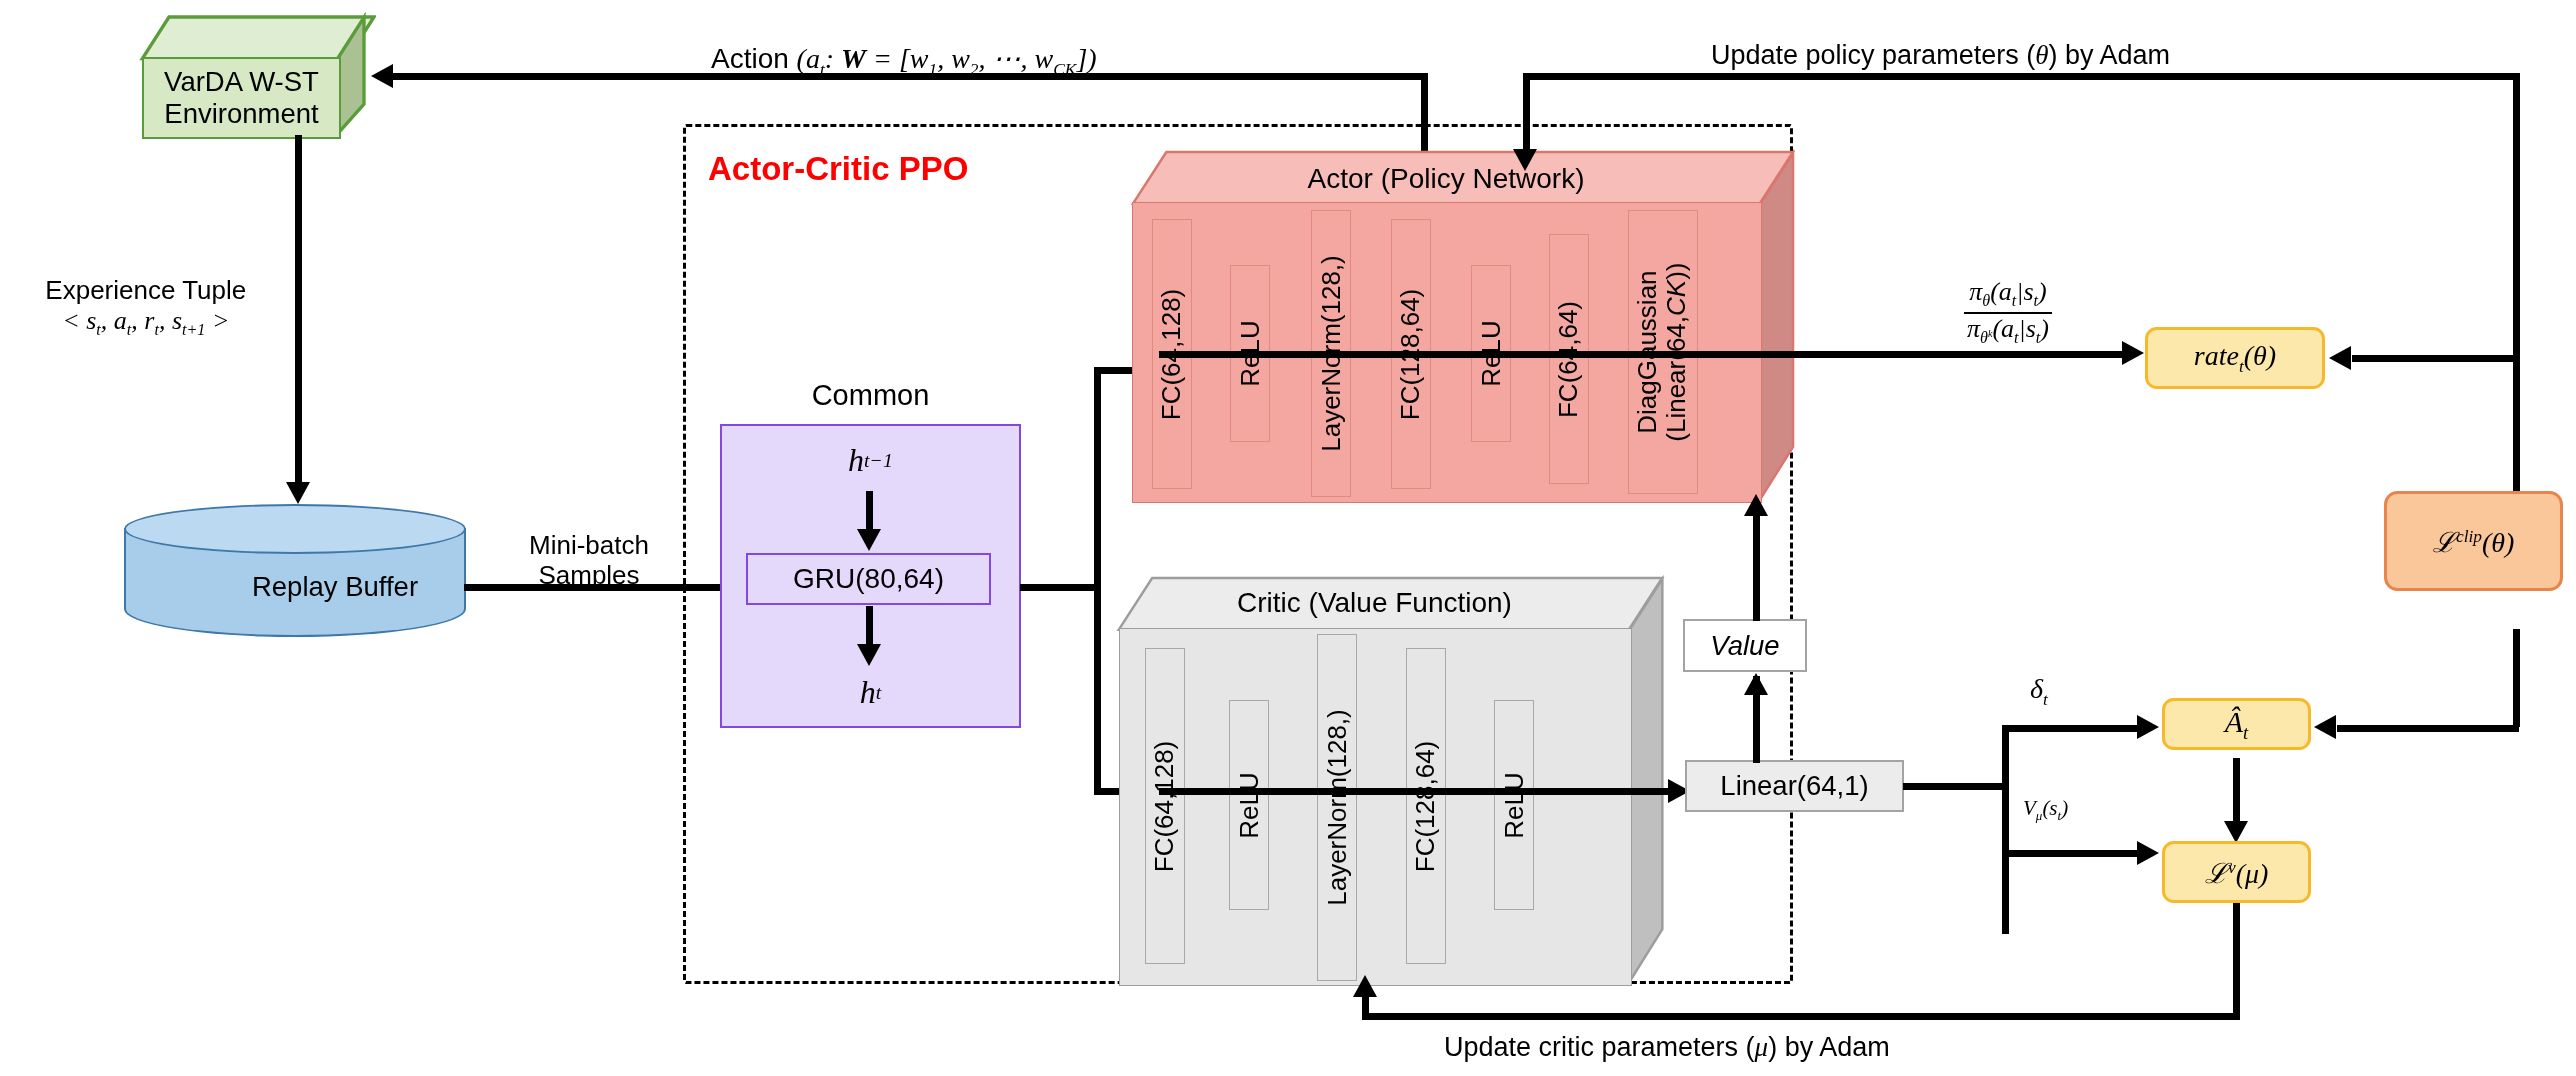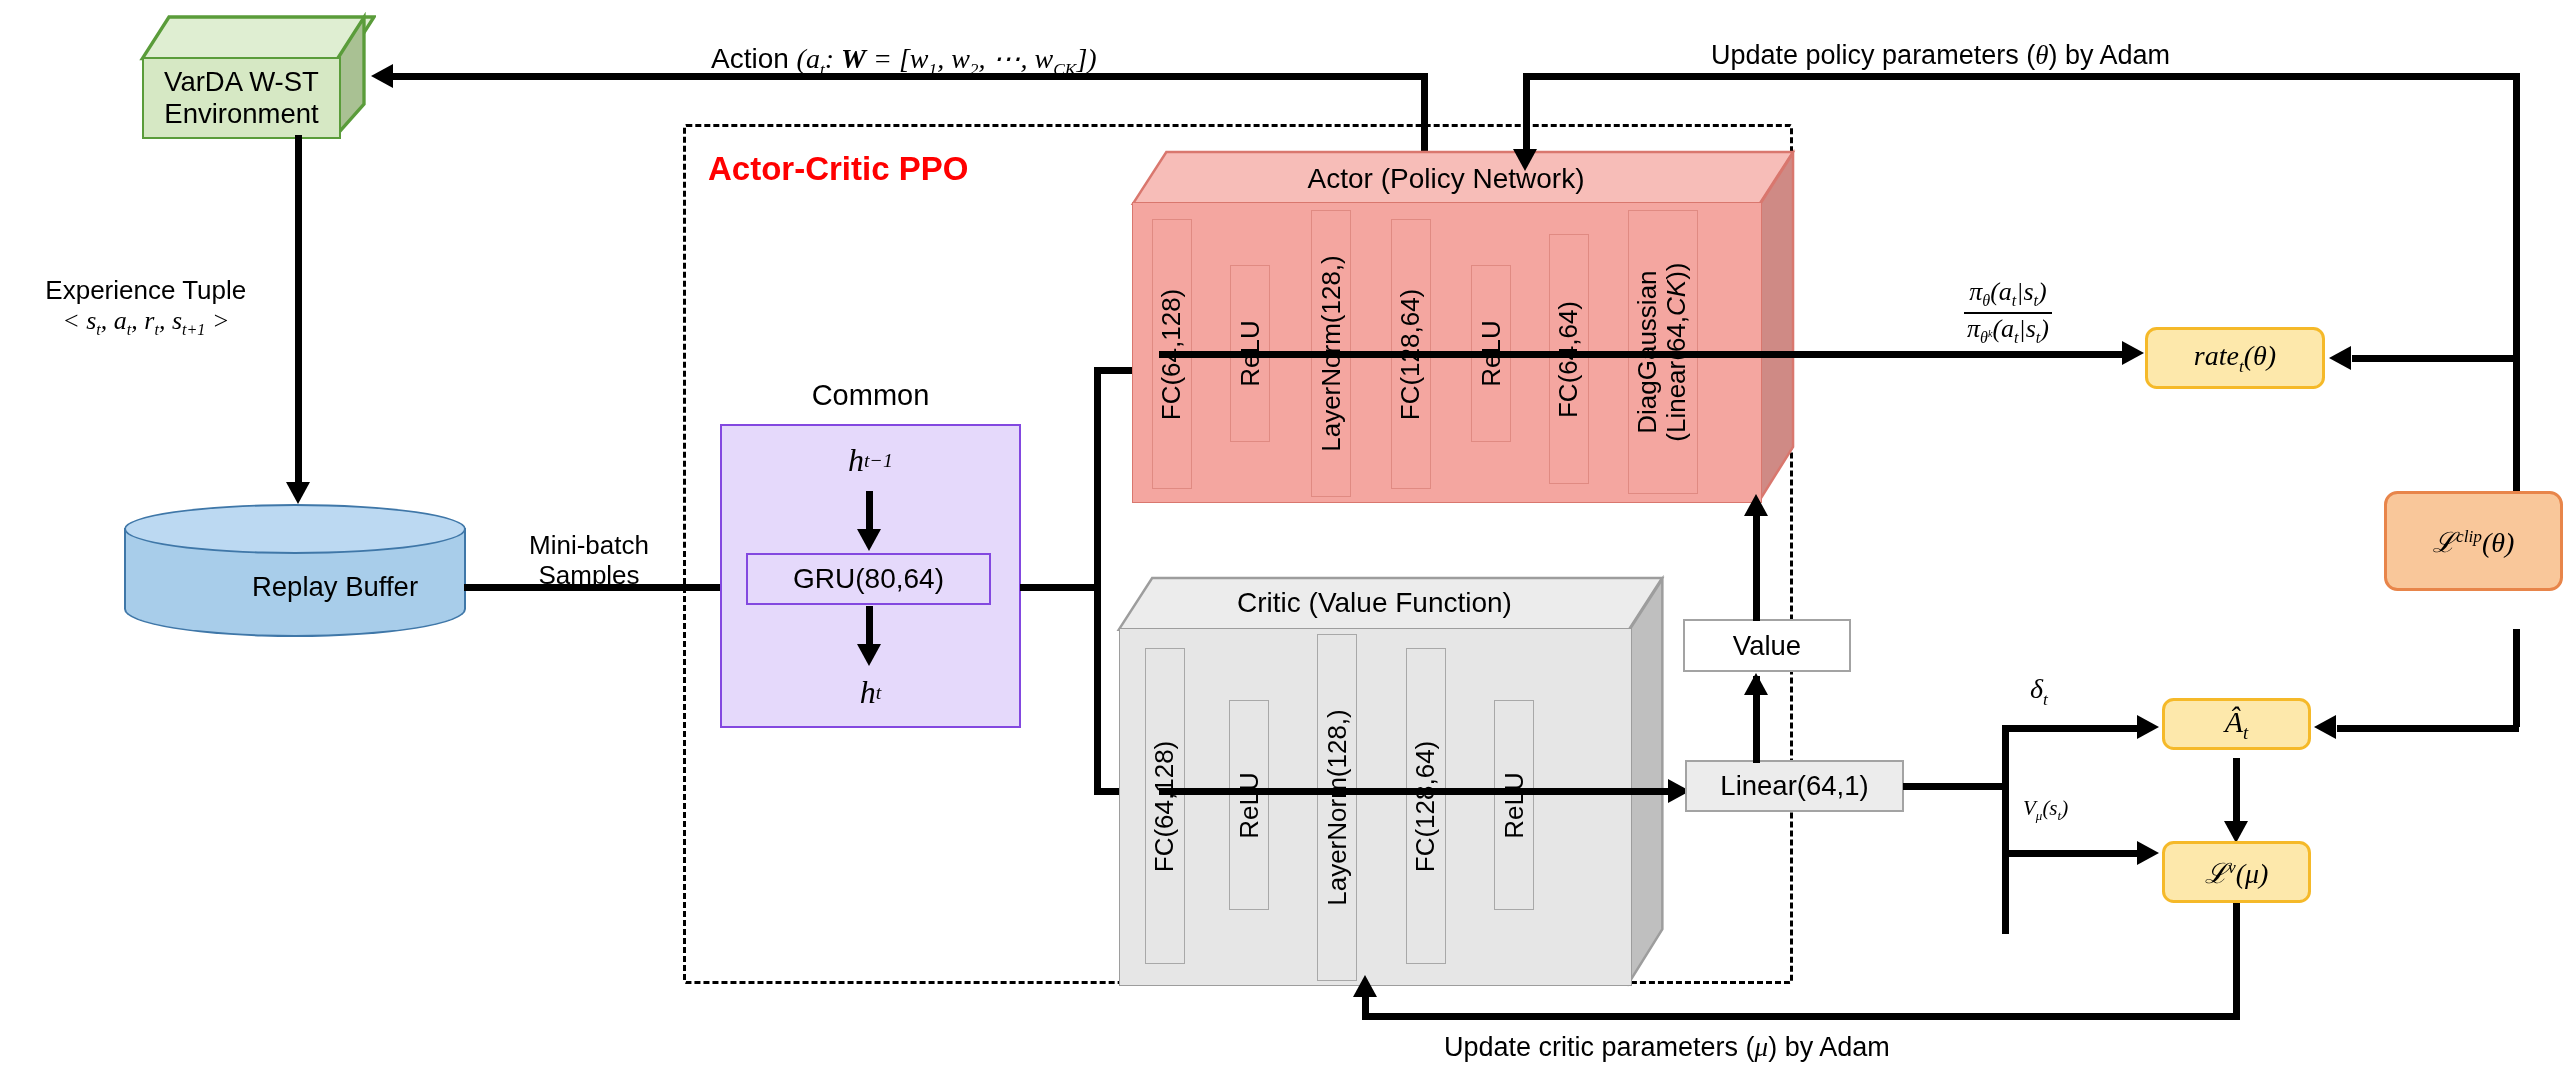--- a/index.html
+++ b/index.html
@@ -249,21 +249,21 @@
 
     <div class="abs hl" style="left:1159px;top:788px;width:514px;"></div>
     <div class="abs ar-r" style="left:1668px;top:779px;"></div>
   </div>
 
   <div class="abs gbox ctr" style="left:1685px;top:760px;width:219px;height:52px;">
     <span class="txt" style="font-size:27.5px;">Linear(64,1)</span>
   </div>
   <div class="abs vl" style="left:1753px;top:676px;height:87px;"></div>
   <div class="abs ar-u" style="left:1744px;top:673px;"></div>
-  <div class="abs wbox ctr" style="left:1683px;top:619px;width:168px;height:53px;">
+  <div class="abs wbox ctr" style="left:1683px;top:619px;width:124px;height:53px;font-style:italic;">
     <span class="txt" style="font-size:27.5px;">Value</span>
   </div>
 
   <div class="abs vl" style="left:1753px;top:501px;height:120px;"></div>
   <div class="abs ar-u" style="left:1744px;top:494px;"></div>
 
   <div class="abs hl" style="left:1903px;top:783px;width:105px;"></div>
   <div class="abs vl" style="left:2002px;top:725px;height:209px;"></div>
 
   <div class="abs hl" style="left:2002px;top:725px;width:142px;"></div>

